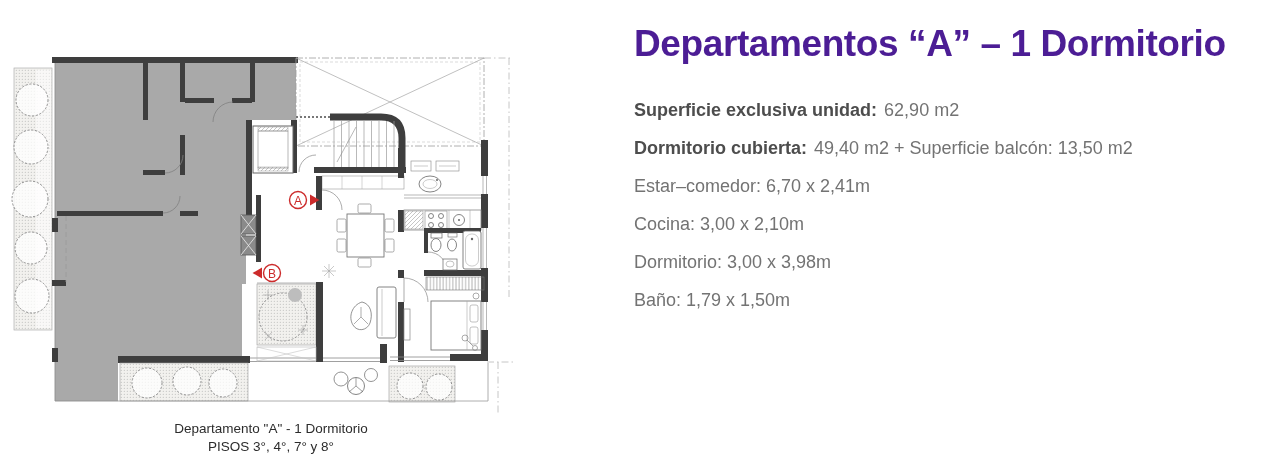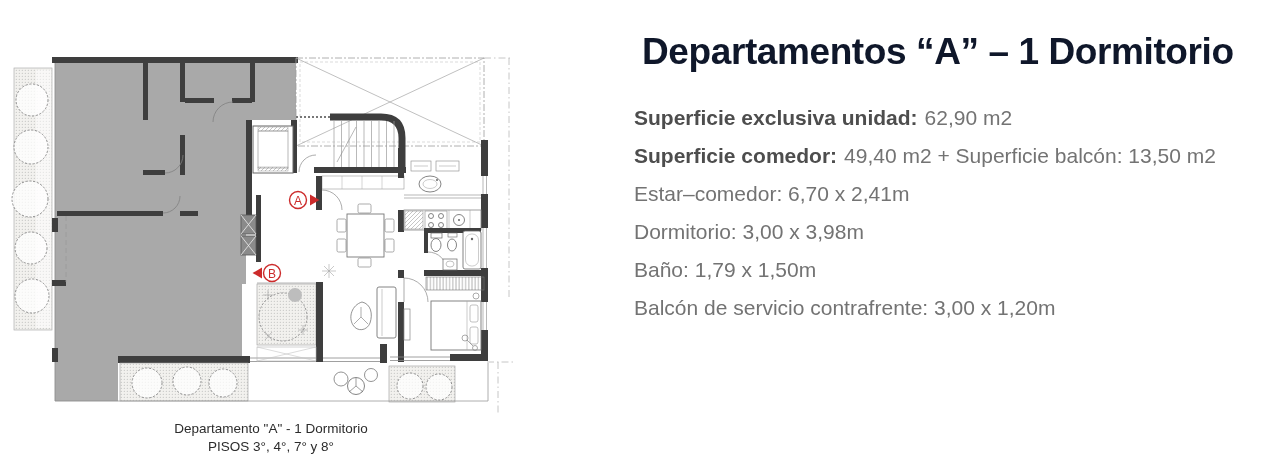--- a/index.html
+++ b/index.html
@@ -3,25 +3,25 @@
 <meta charset="utf-8">
 <style>
   html,body{margin:0;padding:0;}
   body{
     width:1275px;height:462px;position:relative;background:#ffffff;
     font-family:"Liberation Sans",sans-serif;overflow:hidden;
   }
   .plan-wrap{position:absolute;left:0;top:0;width:530px;height:462px;}
   .details{position:absolute;left:634px;top:22px;width:640px;}
   .title{
-    margin:8px;font-size:37px;line-height:1.2;font-weight:700;color:#0f172a;
+    margin:0;font-size:37px;line-height:1.2;font-weight:700;color:#4c1d95;
     letter-spacing:-0.4px;font-family:"Liberation Sans",sans-serif;
   }
   .specs{margin-top:25px;}
-  .spec-row{font-size:21px;line-height:38px;color:#737373;white-space:nowrap;}
+  .spec-row{font-size:18px;line-height:38px;color:#737373;white-space:nowrap;}
   .spec-label{font-weight:700;color:#4d4d4d;}
   .spec-label:not(:empty){margin-right:7px;}
   svg text{font-family:"Liberation Sans",sans-serif;}
   .cap{fill:#2c2c2c;font-size:13.5px;}
   .mkr{fill:#CC2B2B;font-size:12px;}
 </style>
 </head>
 <body>
 
 <div class="plan-wrap">
@@ -252,19 +252,19 @@
 
   <text x="271" y="433" text-anchor="middle" class="cap">Departamento "A" - 1 Dormitorio</text>
   <text x="271" y="451" text-anchor="middle" class="cap">PISOS 3°, 4°, 7° y 8°</text>
 </svg>
 </div>
 
 <div class="details">
   <h1 class="title">Departamentos “A” – 1 Dormitorio</h1>
   <div class="specs">
     <div class="spec-row"><span class="spec-label">Superficie exclusiva unidad:</span><span class="spec-value">62,90 m2</span></div>
-    <div class="spec-row"><span class="spec-label">Superficie comedor:</span><span class="spec-value">49,40 m2 + Superficie balcón: 13,50 m2</span></div>
+    <div class="spec-row"><span class="spec-label">Dormitorio cubierta:</span><span class="spec-value">49,40 m2 + Superficie balcón: 13,50 m2</span></div>
     <div class="spec-row"><span class="spec-label"></span><span class="spec-value">Estar–comedor: 6,70 x 2,41m</span></div>
+    <div class="spec-row"><span class="spec-label"></span><span class="spec-value">Cocina: 3,00 x 2,10m</span></div>
     <div class="spec-row"><span class="spec-label"></span><span class="spec-value">Dormitorio: 3,00 x 3,98m</span></div>
     <div class="spec-row"><span class="spec-label"></span><span class="spec-value">Baño: 1,79 x 1,50m</span></div>
-    <div class="spec-row"><span class="spec-label"></span><span class="spec-value">Balcón de servicio contrafrente: 3,00 x 1,20m</span></div>
   </div>
 </div>
 
 </body></html>

